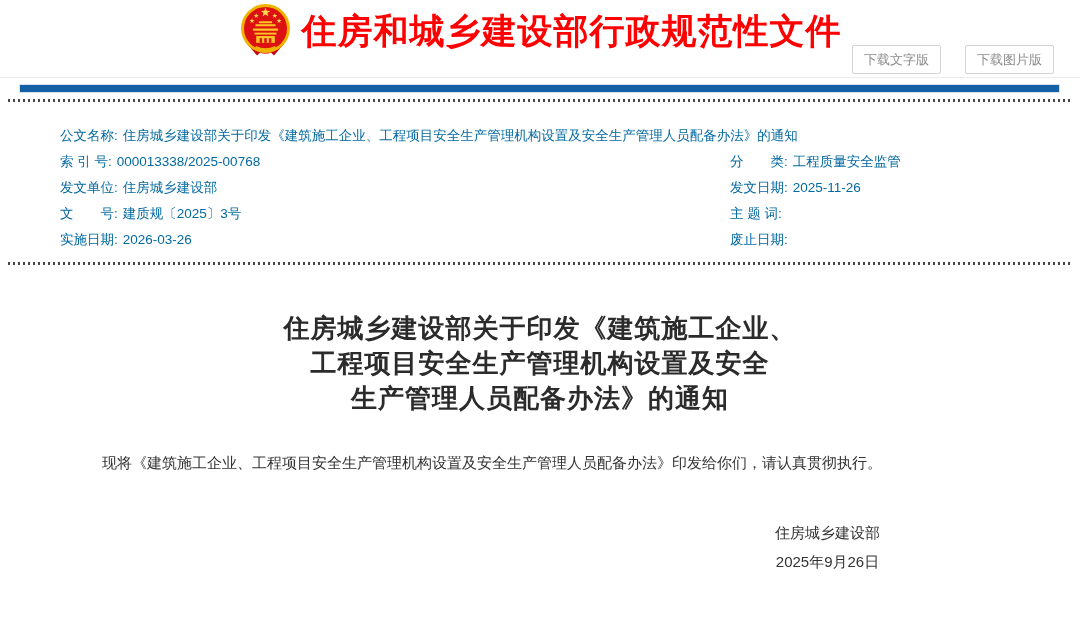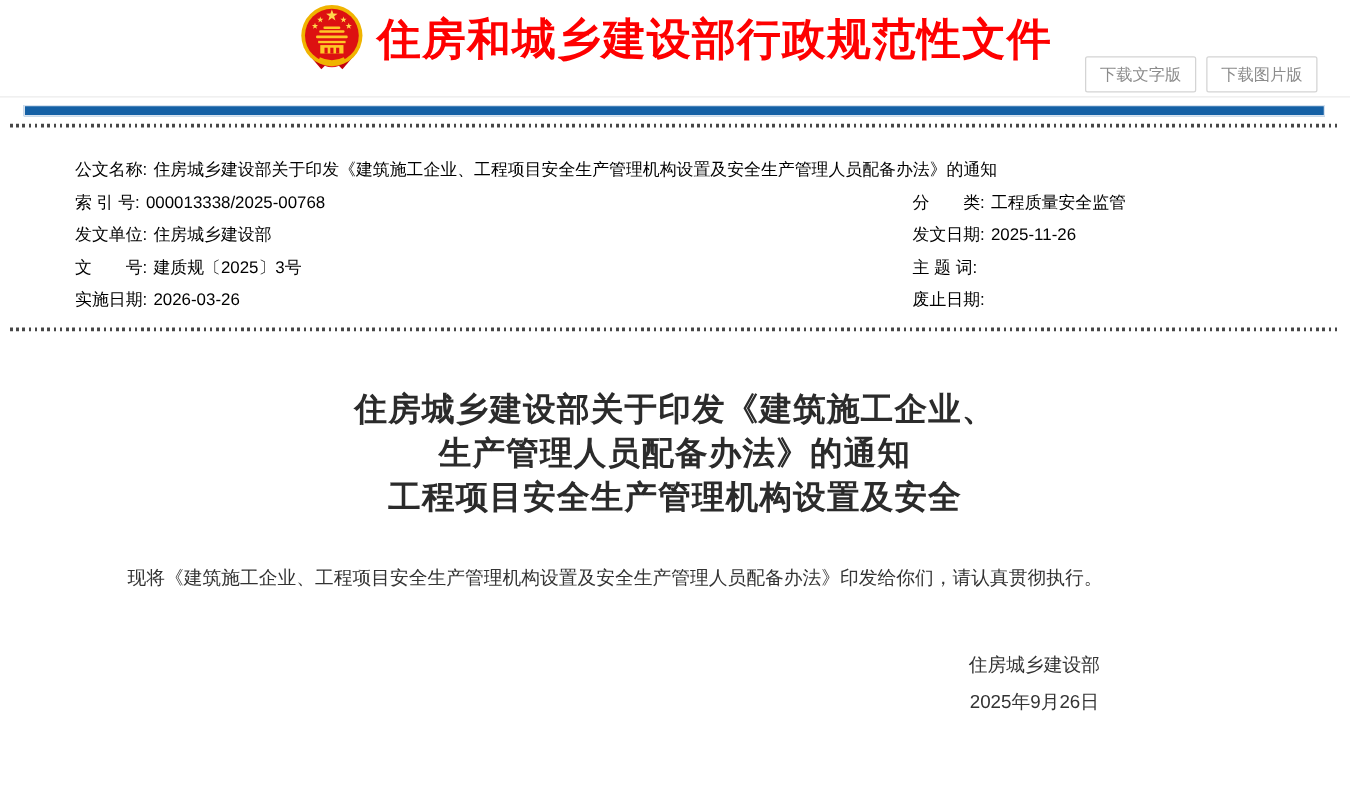--- a/index.html
+++ b/index.html
@@ -37,21 +37,21 @@
     font-size: 35px;
     font-weight: 700;
     letter-spacing: 1px;
     color: var(--red, #ff0000);
   }
   .header-buttons {
     position: absolute;
     right: 26px;
     bottom: 3px;
     display: flex;
-    gap: 8px;
+    gap: 24px;
   }
   .dl-btn {
     font-family: "Liberation Sans", "DejaVu Sans", sans-serif;
     font-size: 13px;
     color: #8c8c8c;
     background: #fff;
     border: 1px solid #d4d4d4;
     border-radius: 2px;
     padding: 6px 11px;
     line-height: 15px;
@@ -69,21 +69,21 @@
     height: 3px;
     margin: 6px 8px 0 8px;
     background-image: repeating-linear-gradient(90deg, #474747 0 2px, transparent 2px 5px);
   }
 
   
   .meta {
     padding: 21px 32px 3px 60px;
     font-size: 13.5px;
     line-height: 26px;
-    color: #000000;
+    color: #0369a1;
   }
   .meta-row { display: flex; }
   .meta-cell.left { flex: 0 0 670px; }
   .meta-cell.right { flex: 1; }
   .meta-label { white-space: pre; }
   .meta-value { margin-left: 5px; }
 
   
   .doc-title {
     margin-top: 46px;
@@ -207,22 +207,22 @@
         <span class="meta-label">废止日期:</span><span class="meta-value"></span>
       </div>
     </div>
   </section>
 
   <div class="dotted"></div>
 
   <main>
     <h2 class="doc-title">
       <div>住房城乡建设部关于印发《建筑施工企业、</div>
+      <div>工程项目安全生产管理机构设置及安全</div>
       <div>生产管理人员配备办法》的通知</div>
-      <div>工程项目安全生产管理机构设置及安全</div>
     </h2>
 
     <div class="doc-paras">
       <p class="para indent-body">现将《建筑施工企业、工程项目安全生产管理机构设置及安全生产管理人员配备办法》印发给你们，请认真贯彻执行。</p>
     </div>
 
     <div class="signature">
       <div class="sig-inner">
         <div class="sig-line">住房城乡建设部</div>
         <div class="sig-line">2025年9月26日</div>

